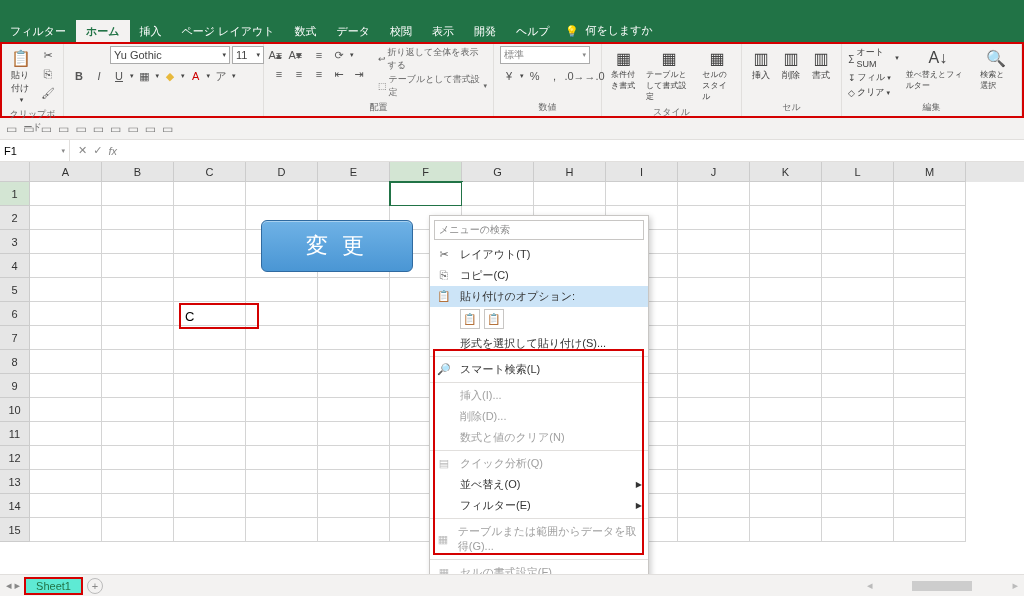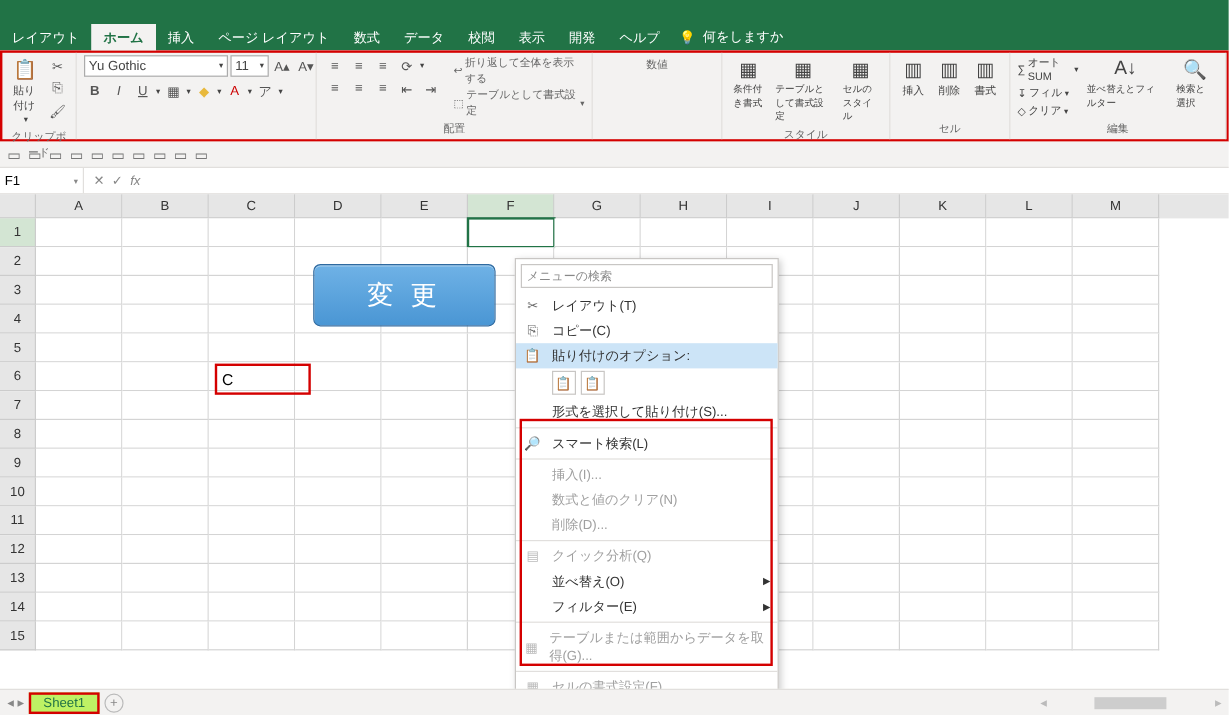--- a/index.html
+++ b/index.html
@@ -12,21 +12,21 @@
 .menu-tabs .tab.active { background: #f3f2f1; color: #217346; font-weight: bold; }
 .menu-tabs .help-icon { margin-left: 6px; display: flex; align-items: center; }
 .menu-tabs .search-text { padding: 3px 6px; }
 
 .ribbon { background: #f3f2f1; border: 2px solid #d40000; display: flex; height: 76px; font-size: 10px; color: #444; }
 .group { border-right: 1px solid #e1dfdd; padding: 2px 6px; display: flex; flex-direction: column; justify-content: space-between; }
 .group-label { text-align: center; font-size: 9px; color: #666; padding-top: 2px; }
 .group-body { display: flex; gap: 4px; align-items: flex-start; flex: 1; }
 .btn-big { display: flex; flex-direction: column; align-items: center; gap: 1px; padding: 2px 3px; cursor: pointer; font-size: 9px; }
 .btn-big .ico { width: 20px; height: 20px; display: flex; align-items: center; justify-content: center; font-size: 16px; }
-.font-select { width: 120px; height: 18px; border: 1px solid #ababab; background: #fff; font-size: 11px; padding: 6px 3px; display: flex; align-items: center; justify-content: space-between; }
+.font-select { width: 120px; height: 18px; border: 1px solid #ababab; background: #fff; font-size: 11px; padding: 6px 3px; display: flex; align-items: center; justify-content: space-between; margin-left: 40px; }
 .size-select { width: 32px; height: 18px; border: 1px solid #ababab; background: #fff; font-size: 11px; padding: 0 3px; display: flex; align-items: center; justify-content: space-between; }
 .combo-spec { height: 18px; border: 1px solid #ababab; background: #fff; font-size: 10px; padding: 0 3px; display: flex; align-items: center; justify-content: space-between; width: 90px; color:#888;}
 .mini-row { display: flex; gap: 2px; align-items: center; }
 .mini-btn { width: 18px; height: 18px; display: flex; align-items: center; justify-content: center; cursor: pointer; font-size: 11px; color:#555; }
 .align-text { font-size: 9px; color: #666; display:flex; align-items:center; gap:2px; }
 .stack { display:flex; flex-direction:column; gap:1px; }
 
 .qat { background: #f3f2f1; height: 22px; display: flex; align-items: center; padding: 0 6px; gap: 6px; color:#777; font-size:12px; border-bottom:1px solid #e1dfdd; }
 
 .name-fx { display: flex; align-items: center; height: 22px; border-bottom: 1px solid #e1dfdd; background:#fff; }
@@ -58,33 +58,33 @@
 .ctx-ico { width: 16px; text-align: center; font-size: 11px; color: #666; }
 .ctx-item.disabled .ctx-ico { color:#bbb; }
 .ctx-sep { height: 1px; background: #e1dfdd; margin: 2px 0; }
 .ctx-sub::after { content:"▶"; position:absolute; right:6px; font-size:8px; }
 .ctx-paste-opts { display:flex; gap:4px; padding: 2px 0 4px 30px; }
 .ctx-paste-opts .po { width:20px; height:20px; border:1px solid #c8c6c4; display:flex; align-items:center; justify-content:center; font-size:11px; }
 .ctx-red { position:absolute; left: 433px; top: 349px; width: 211px; height: 206px; border:2px solid #d40000; pointer-events:none; }
 
 .sheet-tabs { position:absolute; bottom:0; left:0; right:0; height:22px; background:#f3f2f1; border-top:1px solid #e1dfdd; display:flex; align-items:center; padding: 0 6px; gap:4px; font-size:11px;}
 .sheet-nav { color:#888; display:flex; gap:6px; }
-.sheet-tab { border:2px solid #d40000; padding:1px 10px; background:#bef264; color:#217346; }
+.sheet-tab { border:2px solid #d40000; padding:1px 10px; background:#5eead4; color:#217346; }
 .sheet-add { width:16px; height:16px; border:1px solid #bbb; border-radius:50%; display:flex; align-items:center; justify-content:center; color:#888; }
 .sheet-scroll { margin-left:auto; display:flex; gap:40px; align-items:center; color:#bbb;}
 .scroll-thumb { width:60px; height:10px; background:#cdcdcd; }
 
 </style>
 </head>
 <body>
 
 <div class="title-bar"></div>
 
 <div class="menu-tabs">
-  <div class="tab">レイアウト</div>
+  <div class="tab">フィルター</div>
   <div class="tab active">ホーム</div>
   <div class="tab">挿入</div>
   <div class="tab">ページ レイアウト</div>
   <div class="tab">数式</div>
   <div class="tab">データ</div>
   <div class="tab">校閲</div>
   <div class="tab">表示</div>
   <div class="tab">開発</div>
   <div class="tab">ヘルプ</div>
   <div class="help-icon">💡</div>
@@ -172,20 +172,34 @@
             <span>⬚</span>
             <span>テーブルとして書式設定</span>
             <span style="font-size:7px"> ▾</span>
           </div>
       </div>
     </div>
     <div class="group-label">配置</div>
   </div>
 
   <div class="group" style="width:108px">
+    <div class="group-body stack" style="gap:3px">
+      <div class="combo-spec">
+          <span>標準</span>
+          <span style="font-size:7px">▾</span>
+        </div>
+      <div class="mini-row">
+        <span class="mini-btn">¥</span>
+          <span style="font-size:7px">▾</span>
+        <span class="mini-btn">%</span>
+        <span class="mini-btn">,</span>
+        <span class="mini-btn">.0→</span>
+        <span class="mini-btn">→.0</span>
+      </div>
+    </div>
     <div class="group-label">数値</div>
   </div>
 
   <div class="group" style="width:140px">
     <div class="group-body">
       <div class="btn-big">
           <span class="ico">▦</span>
           <span style="font-size:8px">条件付き書式</span>
         </div>
       <div class="btn-big">
@@ -567,25 +581,25 @@
       <span class="ctx-ico">🔎</span>
       <span>スマート検索(L)</span>
     </div>
   <div class="ctx-sep"></div>
   <div class="ctx-item disabled">
       <span class="ctx-ico"></span>
       <span>挿入(I)...</span>
     </div>
   <div class="ctx-item disabled">
       <span class="ctx-ico"></span>
-      <span>数式と値のクリア(N)</span>
+      <span>削除(D)...</span>
     </div>
   <div class="ctx-item disabled">
       <span class="ctx-ico"></span>
-      <span>削除(D)...</span>
+      <span>数式と値のクリア(N)</span>
     </div>
   <div class="ctx-sep"></div>
   <div class="ctx-item disabled">
       <span class="ctx-ico">▤</span>
       <span>クイック分析(Q)</span>
     </div>
   <div class="ctx-item ctx-sub">
       <span class="ctx-ico"></span>
       <span>並べ替え(O)</span>
     </div>

